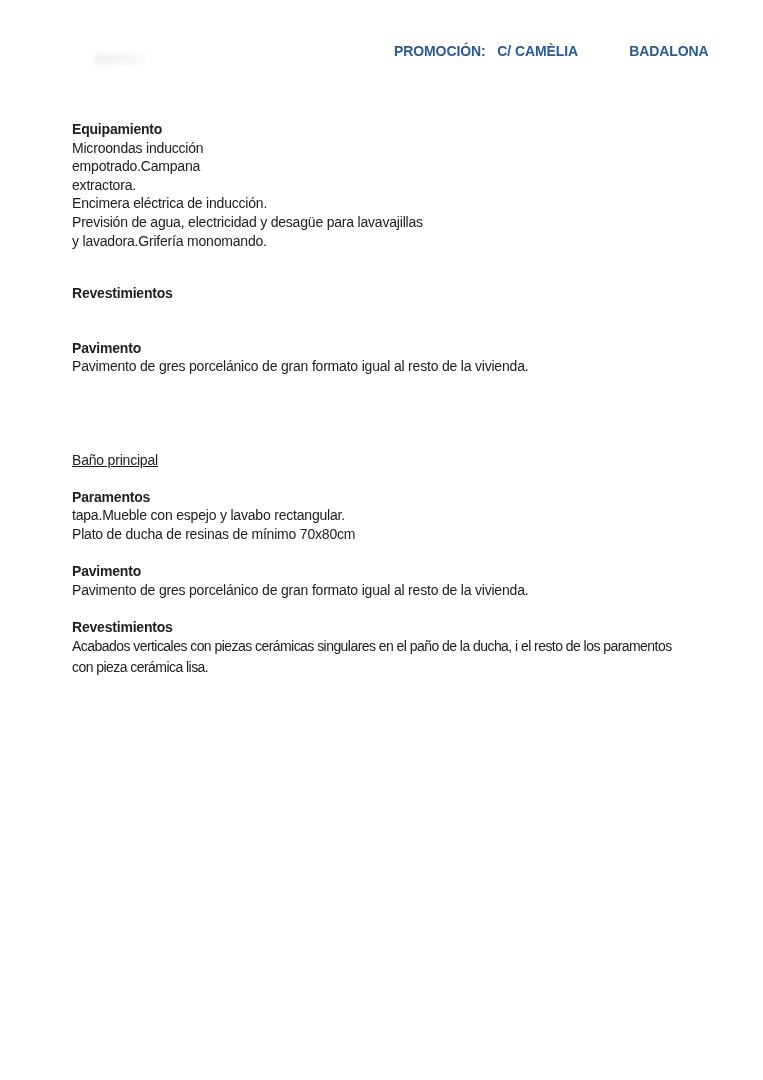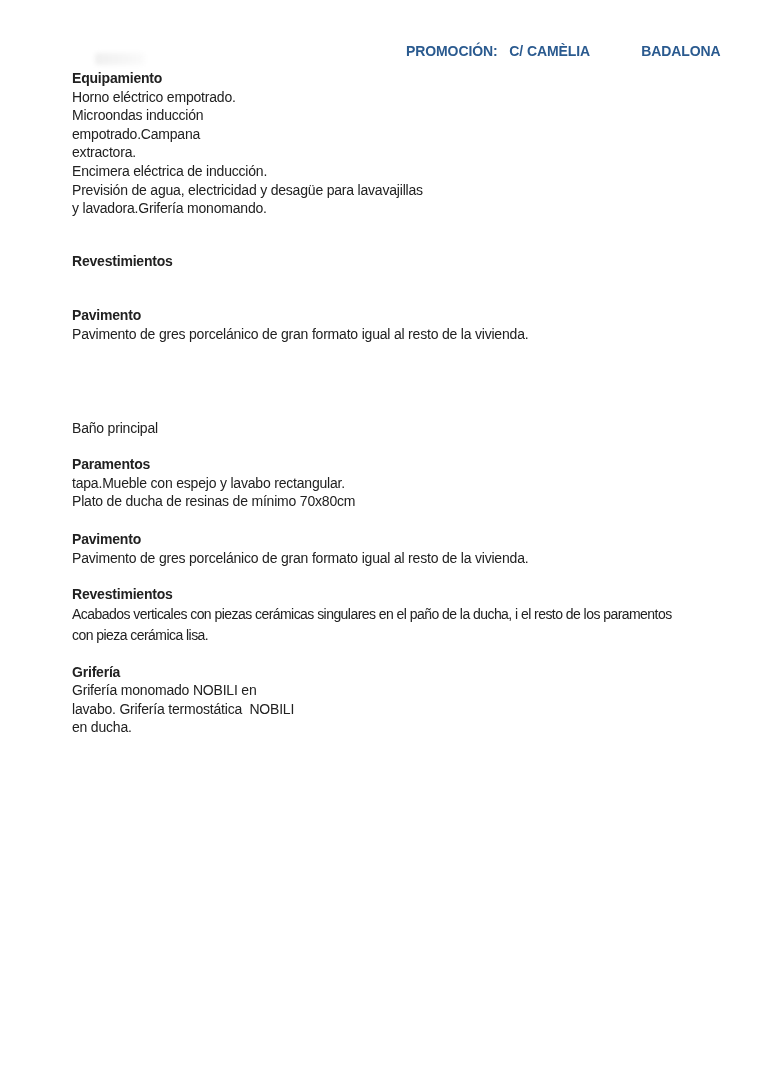--- a/index.html
+++ b/index.html
@@ -11,21 +11,21 @@
     position: relative;
     width: 763px;
     height: 1080px;
     font-family: "Liberation Sans", "DejaVu Sans", sans-serif;
     color: #212121;
     overflow: hidden;
   }
   .page-header {
     position: absolute;
     top: 43px;
-    left: 406px;
+    left: 394px;
     font-size: 14px;
     font-weight: 700;
     letter-spacing: -0.1px;
     white-space: nowrap;
   }
   .page-header .promo-label { margin-right: 8px; }
   .page-header .promo-city  { margin-left: 48px; }
   .faded-logo {
     position: absolute;
     top: 53px;
@@ -34,32 +34,33 @@
     height: 12px;
     background: linear-gradient(90deg, #f0f0f0 0%, #f6f6f6 60%, #fbfbfb 100%);
     border-radius: 3px;
     filter: blur(2px);
   }
   .doc-body {
     position: absolute;
     left: 72px;
     right: 64px;
     top: 0;
-    padding-top: 69px;
+    padding-top: 120px;
     font-size: 14px;
     letter-spacing: -0.2px;
   }
   .section { }
   .heading {
     font-weight: 700;
     line-height: 18.6px;
     white-space: pre-wrap;
   }
   .heading.underline {
     font-weight: 400;
+    text-decoration: underline;
   }
   .line {
     line-height: 18.6px;
     white-space: pre-wrap;
   }
   .lines.condensed .line {
     line-height: 21px;
     letter-spacing: -0.55px;
   }
 </style>
@@ -71,21 +72,20 @@
 <div class="page-header" style="color: rgb(42, 90, 143);">
   <span class="promo-label">PROMOCIÓN:</span>
   <span class="promo-street">C/ CAMÈLIA</span>
   <span class="promo-city">BADALONA</span>
 </div>
 
 <div class="doc-body" style="color: rgb(33, 33, 33);">
     <div class="section" style="margin-bottom: 34px;">
     <div class="heading">Equipamiento</div>
     <div class="lines">
-        <div class="line">Horno eléctrico empotrado.</div>
         <div class="line">Microondas inducción</div>
         <div class="line">empotrado.Campana</div>
         <div class="line">extractora.</div>
         <div class="line">Encimera eléctrica de inducción.</div>
         <div class="line">Previsión de agua, electricidad y desagüe para lavavajillas</div>
         <div class="line">y lavadora.Grifería monomando.</div>
       </div>
   </div>
     <div class="section" style="margin-bottom: 36px;">
     <div class="heading">Revestimientos</div>
@@ -113,21 +113,13 @@
         <div class="line">Pavimento de gres porcelánico de gran formato igual al resto de la vivienda.</div>
       </div>
   </div>
     <div class="section" style="margin-bottom: 17px;">
     <div class="heading">Revestimientos</div>
     <div class="lines condensed">
         <div class="line">Acabados verticales con piezas cerámicas singulares en el paño de la ducha, i el resto de los paramentos</div>
         <div class="line">con pieza cerámica lisa.</div>
       </div>
   </div>
-    <div class="section" style="margin-bottom: 0px;">
-    <div class="heading">Grifería</div>
-    <div class="lines">
-        <div class="line">Grifería monomado NOBILI en</div>
-        <div class="line">lavabo. Grifería termostática  NOBILI</div>
-        <div class="line">en ducha.</div>
-      </div>
-  </div>
   </div>
 
 </body></html>

